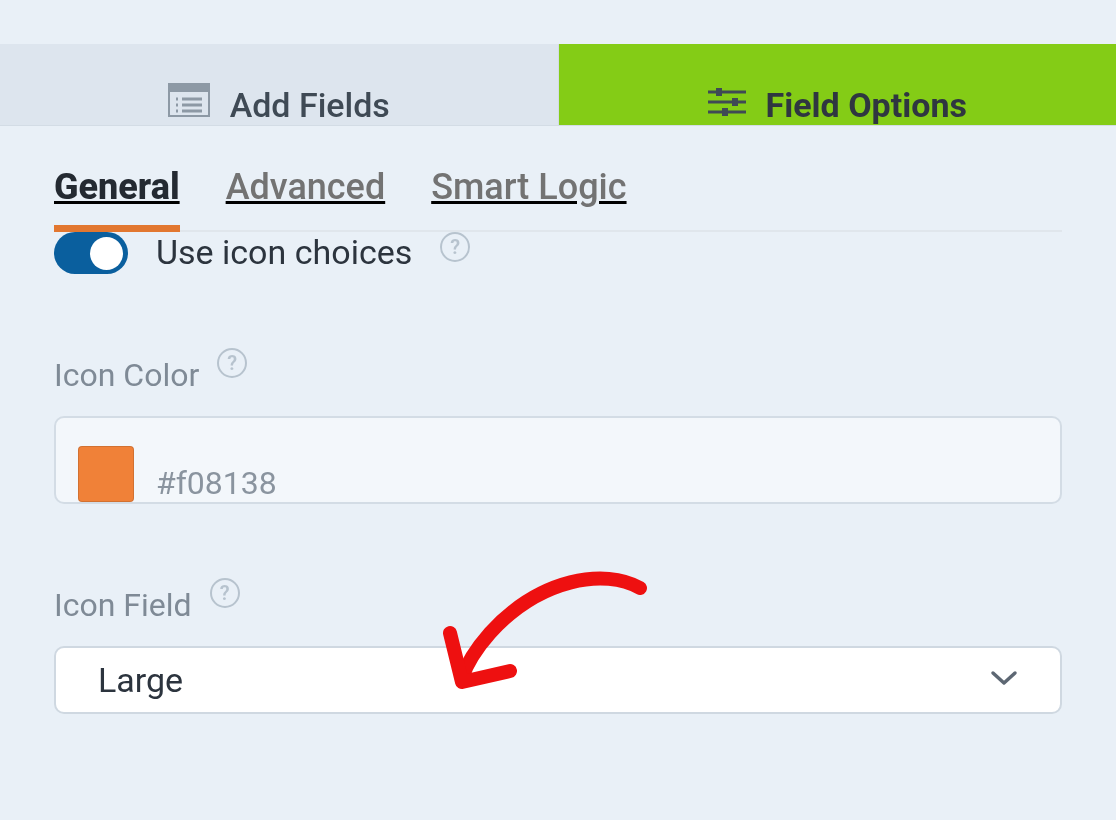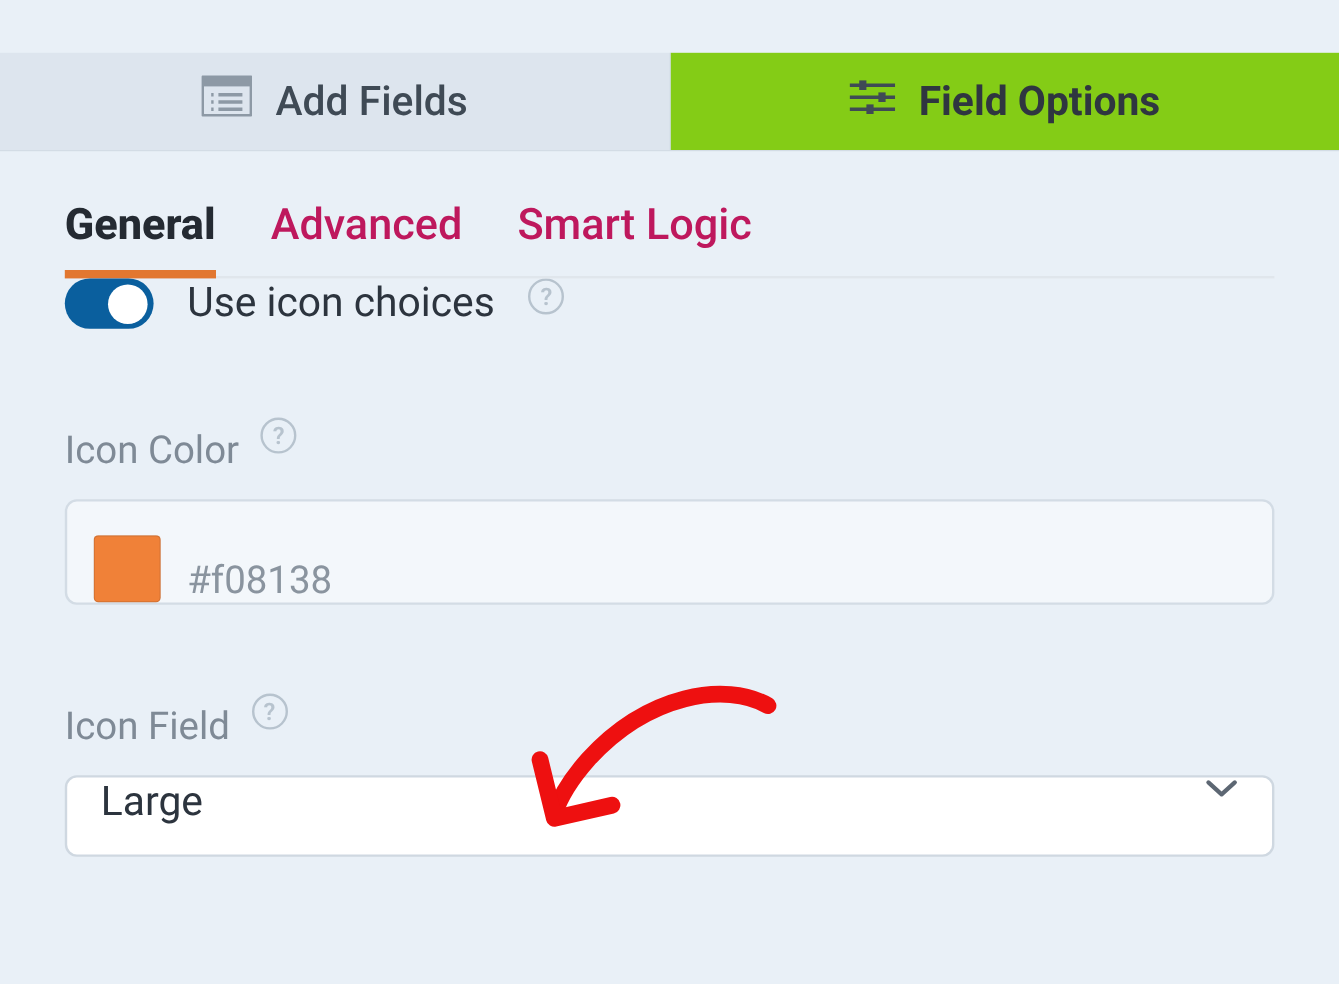--- a/index.html
+++ b/index.html
@@ -13,21 +13,21 @@
 
     
     .top-tabs {
       display: flex;
       height: 126px;
       border-bottom: 1px solid #d3dce5;
     }
     .top-tab {
       flex: 1;
       display: flex;
-      align-items: center;
+      align-items: flex-end;
       justify-content: center;
       gap: 20px;
       font-size: 34px;
       color: #3f4a55;
       cursor: pointer;
       border-right: 1px solid #d3dce5;
       margin-top: 44px;
     }
     .top-tab:last-child { border-right: none; }
     .top-tab.inactive {
@@ -44,24 +44,25 @@
     .panel {
       padding: 40px 54px 0 54px;
     }
 
     
     .sub-tabs {
       display: flex;
       gap: 46px;
       border-bottom: 2px solid #e0e6ec;
       position: relative;
+      text-decoration: underline;
     }
     .sub-tab {
       font-size: 36px;
-      color: #be185d;
+      color: #737373;
       padding: 0 0 22px 0;
       cursor: pointer;
       font-weight: 500;
       position: relative;
     }
     .sub-tab.active {
       font-weight: 800;
       color: #242a32;
     }
     .sub-tab.active::after {
@@ -143,26 +144,27 @@
       border: 1px solid rgba(0,0,0,0.12);
     }
     .color-value {
       font-size: 32px;
       color: #8a949f;
     }
 
     
     .select-field {
       display: flex;
+      align-items: center;
       justify-content: space-between;
       border: 2px solid #cfd8e1;
       border-radius: 10px;
       background: #fff;
       height: 68px;
-      padding: 0 28px;
+      padding: 0 42px;
       cursor: pointer;
     }
     .select-value {
       font-size: 34px;
       color: #2c343e;
     }
     .chevron { color: #5d6773; }
 
     
     .annotation {

